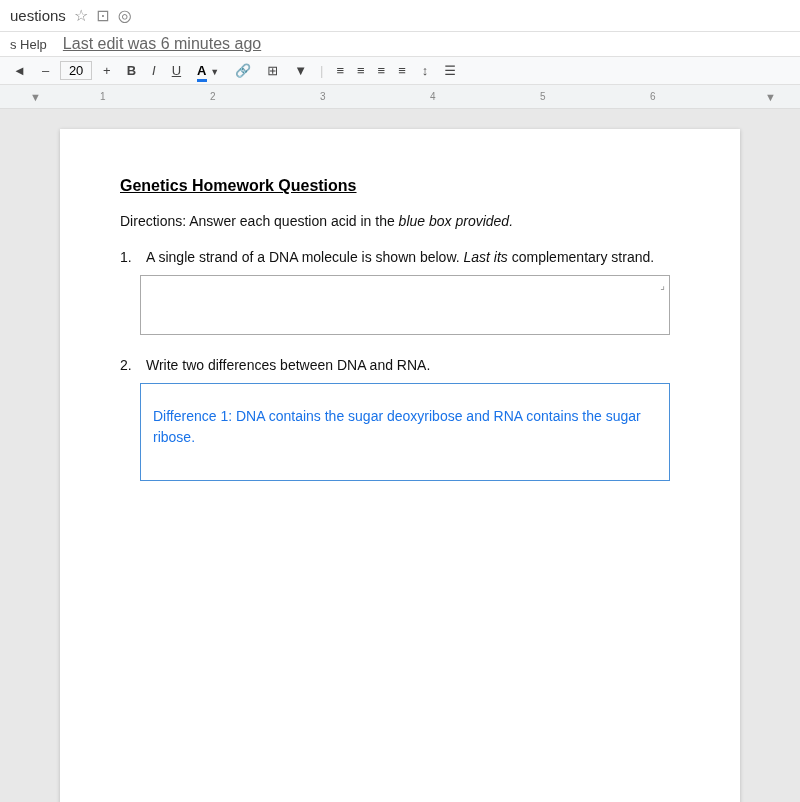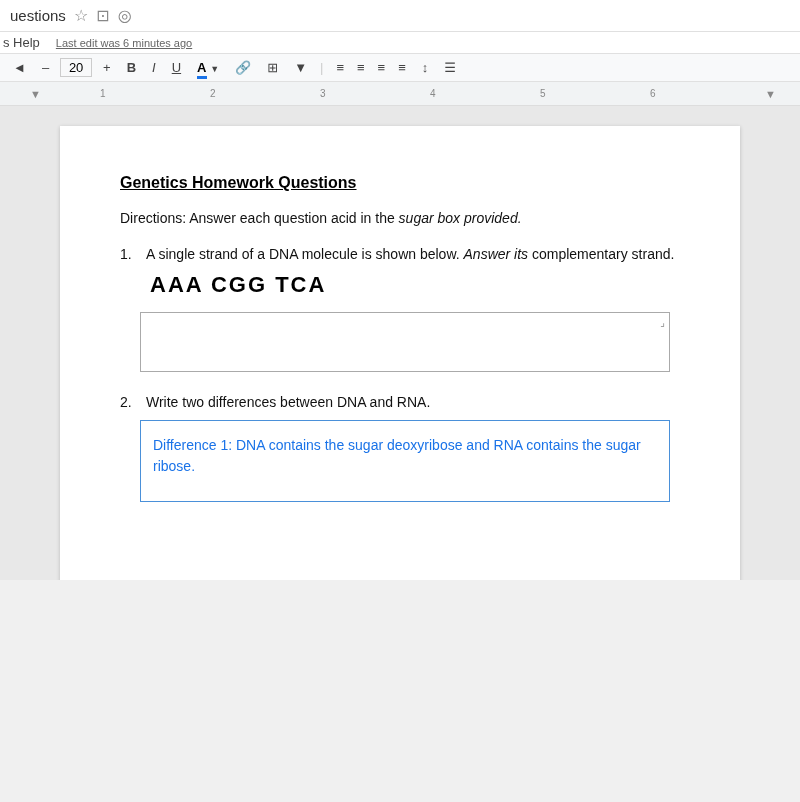--- a/index.html
+++ b/index.html
@@ -7,21 +7,21 @@
     body {
       font-family: Arial, sans-serif;
       background: #f0f0f0;
       width: 800px;
       height: 802px;
       overflow: hidden;
     }
 
     .app-window {
       width: 800px;
-      height: 580px;
+      height: 802px;
       background: #fff;
       display: flex;
       flex-direction: column;
     }
 
     
     .title-bar {
       display: flex;
       align-items: center;
       padding: 6px 10px;
@@ -39,34 +39,34 @@
     .title-icon {
       font-size: 16px;
       color: #888;
       cursor: pointer;
     }
 
     
     .menu-bar {
       display: flex;
       align-items: center;
-      padding: 3px 3px;
+      padding: 3px 10px;
       background: #fff;
       border-bottom: 1px solid #e0e0e0;
       gap: 16px;
       font-size: 13px;
       color: #444;
     }
 
     .menu-item {
       cursor: pointer;
     }
 
     .last-edit {
-      font-size: 11px;
+      font-size: 16px;
       color: #666;
       text-decoration: underline;
       cursor: pointer;
     }
 
     
     .toolbar {
       display: flex;
       align-items: center;
       padding: 4px 8px;
@@ -224,21 +224,21 @@
       right: 4px;
       top: 4px;
       font-size: 10px;
       color: #888;
     }
 
     .answer-box-blue {
       border: 1px solid #4a90d9;
       margin-left: 20px;
       margin-right: 10px;
-      padding: 14px 12px;
+      padding: 22px 12px;
       background: #fff;
     }
 
     .answer-text {
       font-size: 14px;
       color: #1a73e8;
       margin-bottom: 10px;
       line-height: 1.5;
     }
   </style>
@@ -299,29 +299,28 @@
       <span style="position:absolute; right:4px;">▼</span>
     </div>
   </div>
 
   <div class="doc-area">
     <div class="doc-page">
 
       <div class="doc-title">Genetics Homework Questions</div>
 
       <div class="doc-directions">
-        <span>Directions: Answer each question acid in the </span><span style="font-style:italic;">sugar box provided.</span>
+        <span>Directions: Answer each question acid in the </span><span style="font-style:italic;">blue box provided.</span>
       </div>
 
       <div class="question-block">
         <div class="question-text">
           <span class="question-num">1.</span>
-          <span>A single strand of a DNA molecule is shown below. <em>Answer its</em> complementary strand.</span>
+          <span>A single strand of a DNA molecule is shown below. <em>Last its</em> complementary strand.</span>
         </div>
-        <div class="dna-strand">AAA CGG TCA</div>
         <div class="answer-box">
           <span class="answer-box-corner">⌟</span>
         </div>
       </div>
 
       <div class="question-block">
         <div class="question-text">
           <span class="question-num">2.</span>
           <span>Write two differences between DNA and RNA.</span>
         </div>

